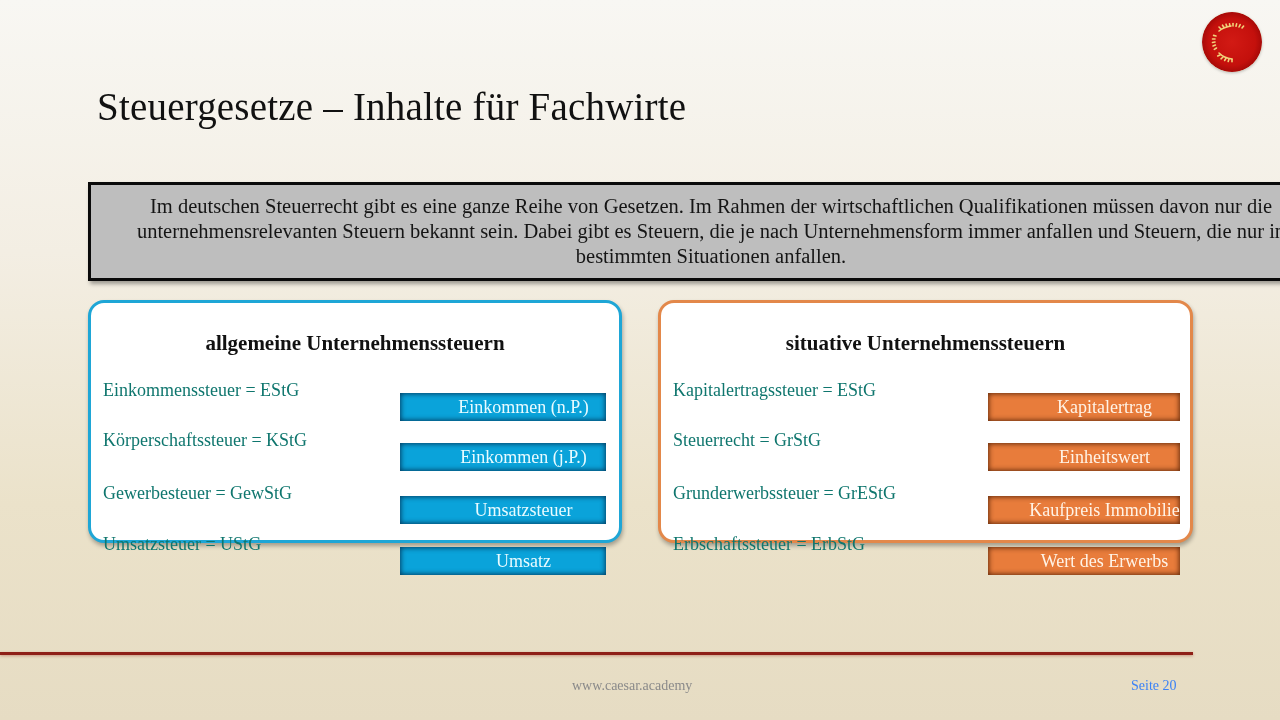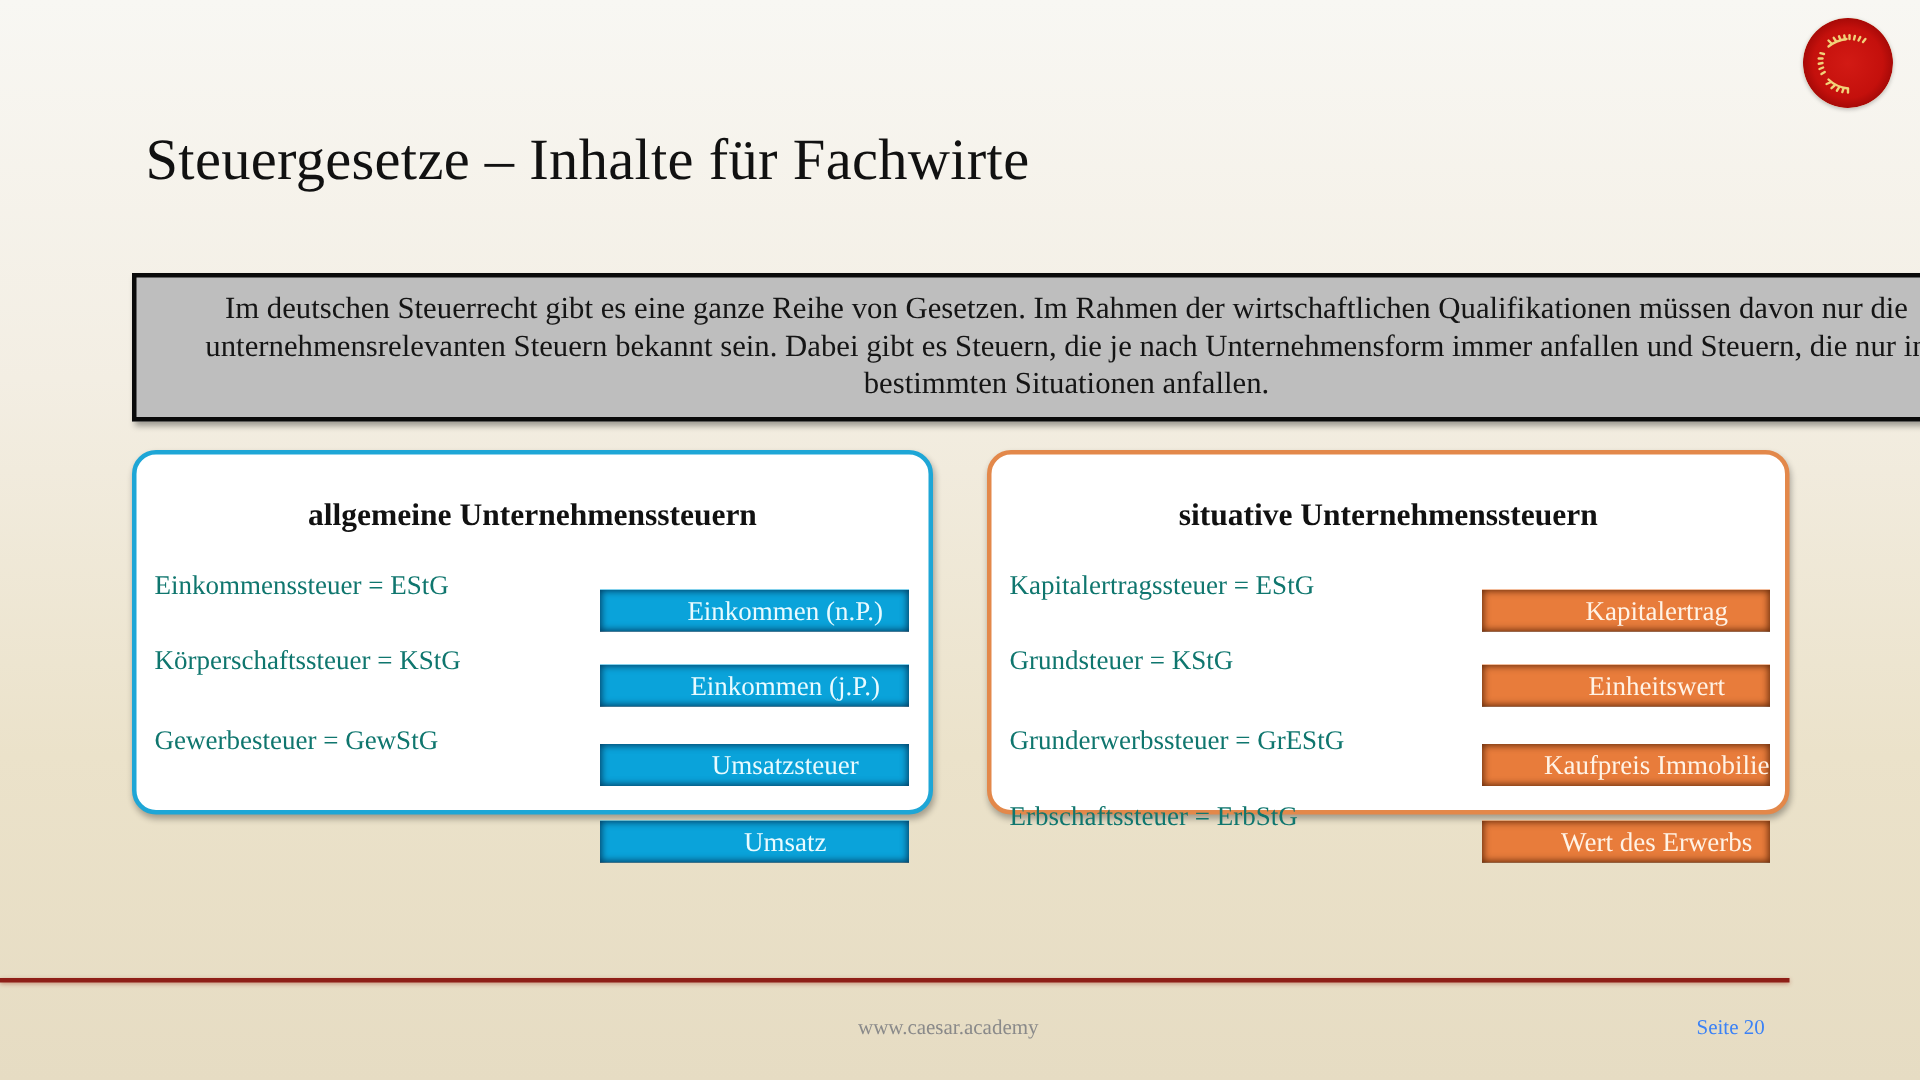--- a/index.html
+++ b/index.html
@@ -125,32 +125,33 @@
   </div>
   <div class="row r2">
     <span class="label">Körperschaftssteuer = KStG</span>
     <span class="tag">Einkommen (j.P.)</span>
   </div>
   <div class="row r3">
     <span class="label">Gewerbesteuer  = GewStG</span>
     <span class="tag">Umsatzsteuer</span>
   </div>
   <div class="row r4">
+    <span class="label">Umsatzsteuer = UStG</span>
     <span class="tag">Umsatz</span>
   </div>
 </div>
 
 <div class="card right">
   <div class="card-title">situative Unternehmenssteuern</div>
   <div class="row r1">
     <span class="label">Kapitalertragssteuer = EStG</span>
     <span class="tag">Kapitalertrag</span>
   </div>
   <div class="row r2">
-    <span class="label">Grundsteuer  = KStG</span>
+    <span class="label">Steuerrecht  = GrStG</span>
     <span class="tag">Einheitswert</span>
   </div>
   <div class="row r3">
     <span class="label">Grunderwerbssteuer  = GrEStG</span>
     <span class="tag">Kaufpreis Immobilie</span>
   </div>
   <div class="row r4">
     <span class="label">Erbschaftssteuer = ErbStG</span>
     <span class="tag">Wert des Erwerbs</span>
   </div>

